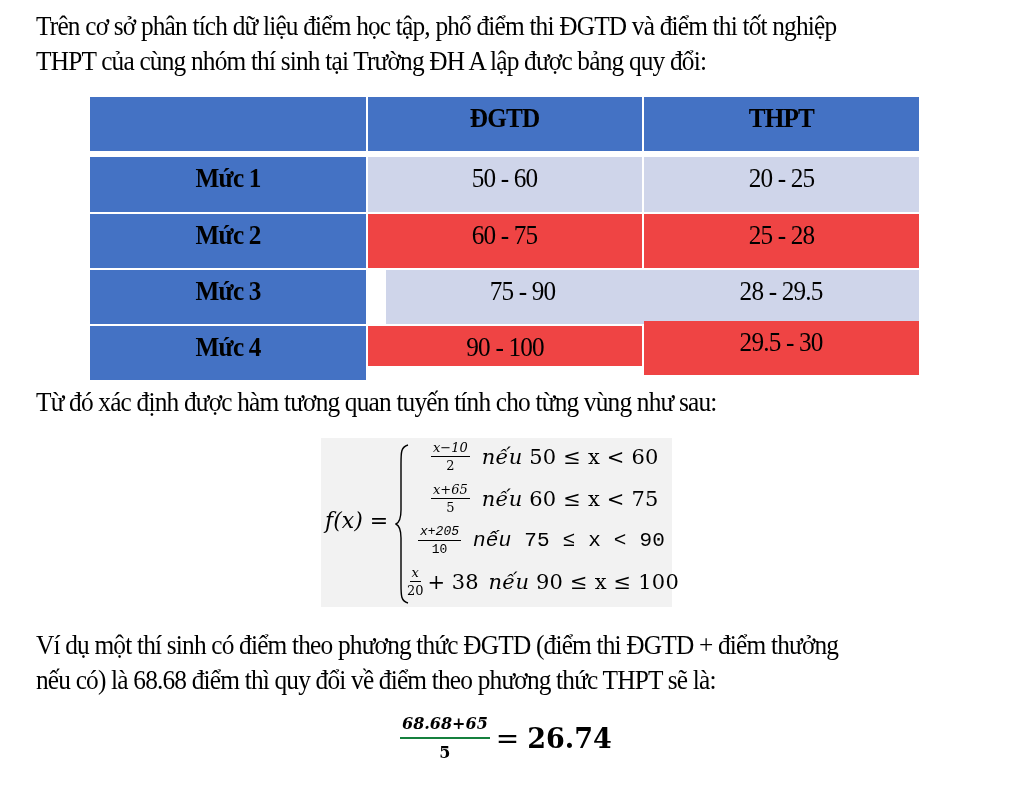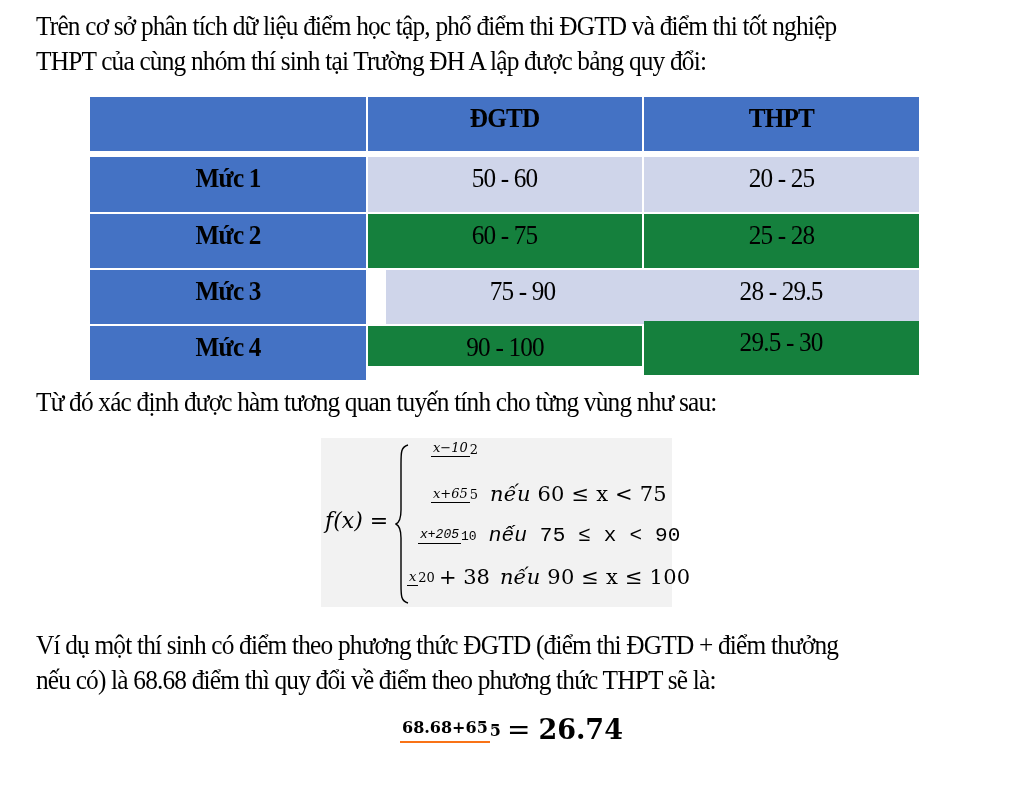--- a/index.html
+++ b/index.html
@@ -46,21 +46,21 @@
       padding-top: 5px;
       white-space: nowrap;
     }
     .cell span {
       display: inline-block;
       transform: scaleX(0.9);
     }
     .hdr { background: #4472C4; font-weight: bold; }
     .rowhdr { background: #4472C4; font-weight: bold; }
     .band1 { background: #CFD5EA; }
-    .band2 { background: #15803d; }
+    .band2 { background: #ef4444; }
 
     
     .formula-box {
       position: absolute;
       left: 321px;
       top: 438px;
       width: 351px;
       height: 169px;
       background: #F2F2F2;
       font-family: "DejaVu Serif", "Liberation Serif", serif;
@@ -82,21 +82,21 @@
     }
     .case {
       position: absolute;
       display: flex;
       align-items: center;
       font-size: 21px;
       white-space: nowrap;
     }
     .frac {
       display: inline-flex;
-      flex-direction: row;
+      flex-direction: column;
       align-items: center;
       font-size: 13px;
       line-height: 15px;
       margin-right: 12px;
     }
     .frac .num {
       border-bottom: 1.3px solid #000;
       padding: 0 2px 1px 2px;
     }
     .frac .den { padding-top: 1px; }
@@ -118,21 +118,21 @@
       display: flex;
       align-items: center;
       font-family: "DejaVu Serif", "Liberation Serif", serif;
       font-weight: bold;
     }
     .result .frac {
       font-size: 16px;
       line-height: 22px;
       margin-right: 6px;
     }
-    .result .frac .num { border-bottom: 2px solid #f97316; padding: 0 2px 2px; }
+    .result .frac .num { border-bottom: 2px solid #15803d; padding: 0 2px 2px; font-style: italic; }
     .result .frac .den { padding-top: 3px; }
     .result .eqsign { font-size: 28px; font-weight: normal; margin-right: 8px; }
     .result .val { font-size: 27px; }
   </style>
 </head>
 <body>
 
 <div id="intro-line1" class="para">Trên cơ sở phân tích dữ liệu điểm học tập, phổ điểm thi ĐGTD và điểm thi tốt nghiệp</div>
 <div id="intro-line2" class="para">THPT của cùng nhóm thí sinh tại Trường ĐH A lập được bảng quy đổi:</div>
 
@@ -167,20 +167,21 @@
   </div>
   <svg class="brace" viewBox="0 0 14 160" preserveAspectRatio="none">
     <path d="M13 1 C6 3, 6 8, 6 20 L6 66 C6 76, 3 79, 1 80 C3 81, 6 84, 6 94 L6 140 C6 152, 6 157, 13 159" fill="none" stroke="#000" stroke-width="1.4"></path>
   </svg>
 
   <div id="case1" class="case">
     <span class="frac">
         <span class="num"><span class="v">x−10</span></span>
         <span class="den">2</span>
       </span>
+    <span class="cond"><span class="kw">nếu</span><span> 50 ≤ x &lt; 60</span></span>
   </div>
   <div id="case2" class="case">
     <span class="frac">
         <span class="num"><span class="v">x+65</span></span>
         <span class="den">5</span>
       </span>
     <span class="cond"><span class="kw">nếu</span><span> 60 ≤ x &lt; 75</span></span>
   </div>
   <div id="case3" class="case">
     <span class="frac">

